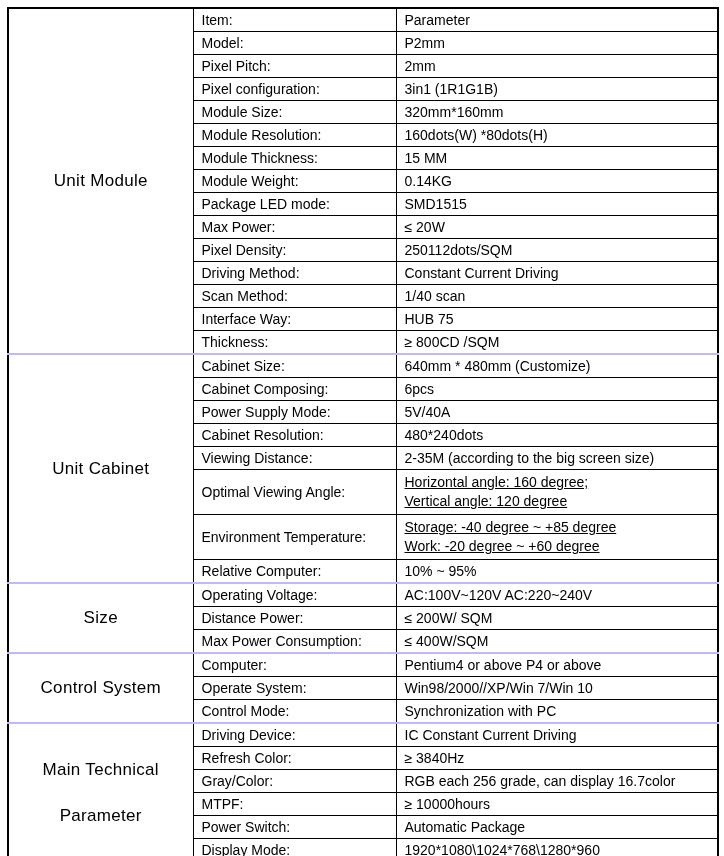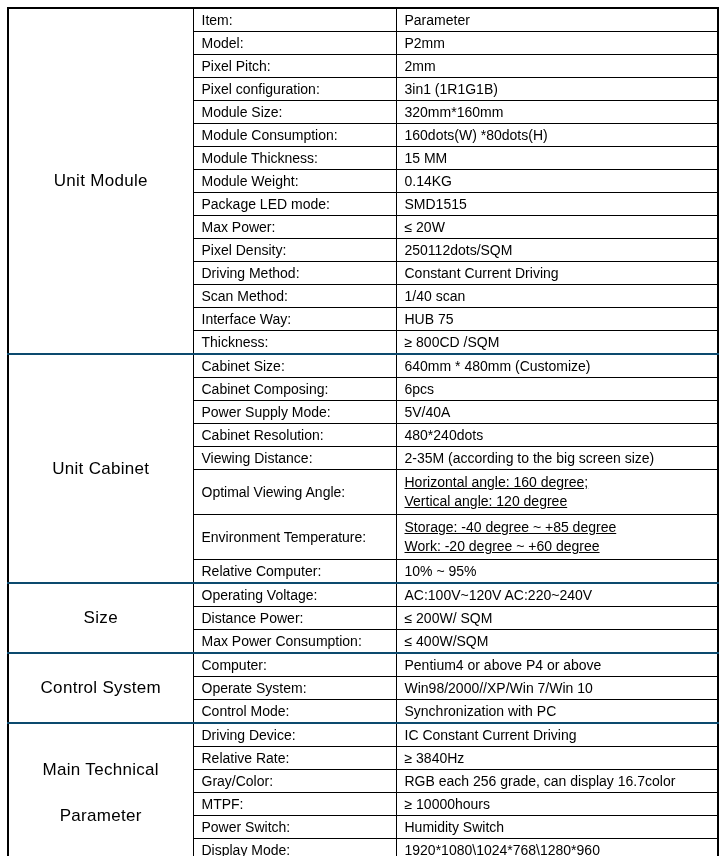--- a/index.html
+++ b/index.html
@@ -48,21 +48,21 @@
     font-size: 17px;
     letter-spacing: 0.3px;
   }
   .catwrap {
     display: flex;
     flex-direction: column;
     align-items: center;
     justify-content: center;
     gap: 26px;
   }
-  tr.sec > td { border-top: 2px solid #0c4a6e; }
+  tr.sec > td { border-top: 2px solid #c4b5fd; }
 </style>
 </head>
 <body>
 
 <div class="page">
 <table class="spec">
   <colgroup>
         <col class="c1">
         <col class="c2">
         <col class="c3">
@@ -88,21 +88,21 @@
     </tr>
     <tr>
       <td class="item">Pixel configuration:</td>
       <td class="val">3in1 (1R1G1B)</td>
     </tr>
     <tr>
       <td class="item">Module Size:</td>
       <td class="val">320mm*160mm</td>
     </tr>
     <tr>
-      <td class="item">Module Consumption:</td>
+      <td class="item">Module Resolution:</td>
       <td class="val">160dots(W) *80dots(H)</td>
     </tr>
     <tr>
       <td class="item">Module Thickness:</td>
       <td class="val">15 MM</td>
     </tr>
     <tr>
       <td class="item">Module Weight:</td>
       <td class="val">0.14KG</td>
     </tr>
@@ -219,34 +219,34 @@
       <td class="cat" rowspan="6">
         <div class="catwrap">
           <div>Main Technical</div>
           <div>Parameter</div>
         </div>
       </td>
       <td class="item">Driving Device:</td>
       <td class="val">IC Constant Current Driving</td>
     </tr>
     <tr>
-      <td class="item">Relative Rate:</td>
+      <td class="item">Refresh Color:</td>
       <td class="val">≥ 3840Hz</td>
     </tr>
     <tr>
       <td class="item">Gray/Color:</td>
       <td class="val">RGB each 256 grade, can display 16.7color</td>
     </tr>
     <tr>
       <td class="item">MTPF:</td>
       <td class="val">≥ 10000hours</td>
     </tr>
     <tr>
       <td class="item">Power Switch:</td>
-      <td class="val">Humidity Switch</td>
+      <td class="val">Automatic Package</td>
     </tr>
     <tr>
       <td class="item">Display Mode:</td>
       <td class="val">1920*1080\1024*768\1280*960</td>
     </tr>
   </tbody>
 </table>
 </div>
 
 </body></html>

